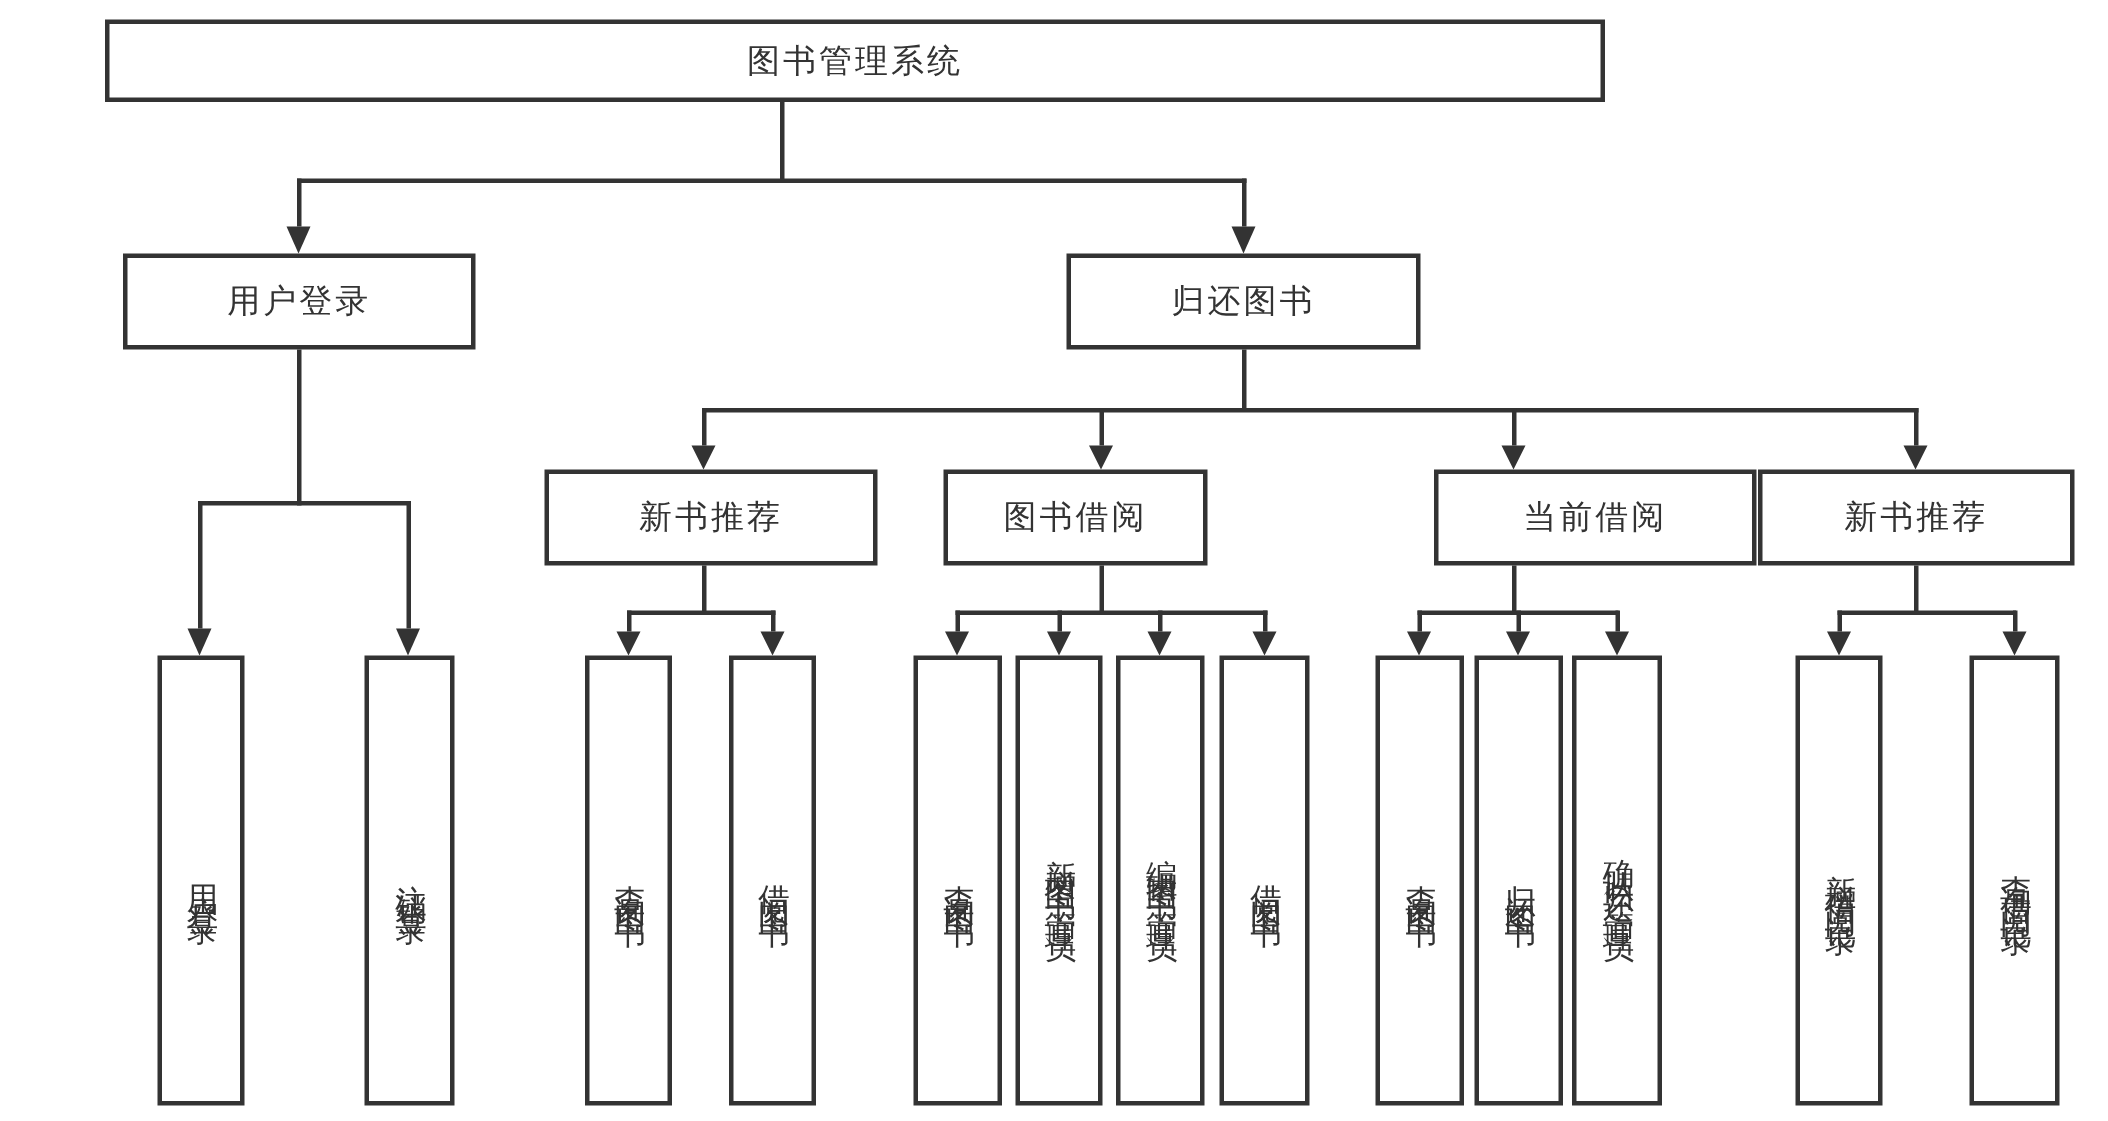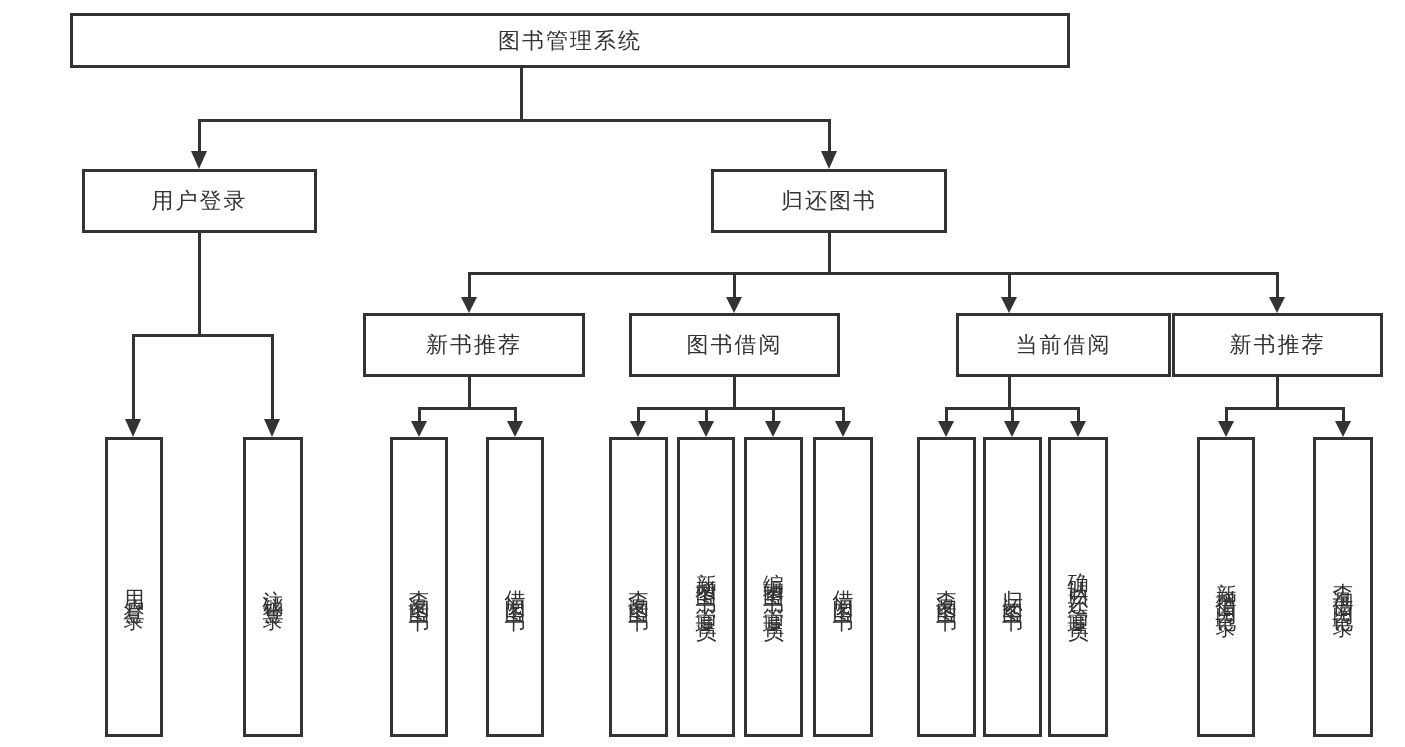--- a/index.html
+++ b/index.html
@@ -54,21 +54,21 @@
 <div class="stage">
 
   <div class="box hlabel" style="left:22px; top:13px; width:1000px; height:55px;margin-left:48px;">图书管理系统</div>
 
   <div class="box hlabel" style="left:82px; top:169px; width:235px; height:64px;">用户登录</div>
 
   <div class="box hlabel" style="left:711px; top:169px; width:236px; height:64px;">归还图书</div>
 
   <div class="box hlabel" style="left:363px; top:313px; width:222px; height:64px;">新书推荐</div>
 
-  <div class="box hlabel" style="left:629px; top:313px; width:211px; height:64px;">图书借阅</div>
+  <div class="box hlabel" style="left:629px; top:313px; width:176px; height:64px;">图书借阅</div>
 
   <div class="box hlabel" style="left:956px; top:313px; width:215px; height:64px;">当前借阅</div>
 
   <div class="box hlabel" style="left:1172px; top:313px; width:211px; height:64px;">新书推荐</div>
 
   <div class="box leaf" style="left:105px; top:437px; width:58px; height:300px;">
     <span>用户登录</span>
   </div>
   <div class="box leaf" style="left:243px; top:437px; width:60px; height:300px;">
     <span>注销登录</span>

